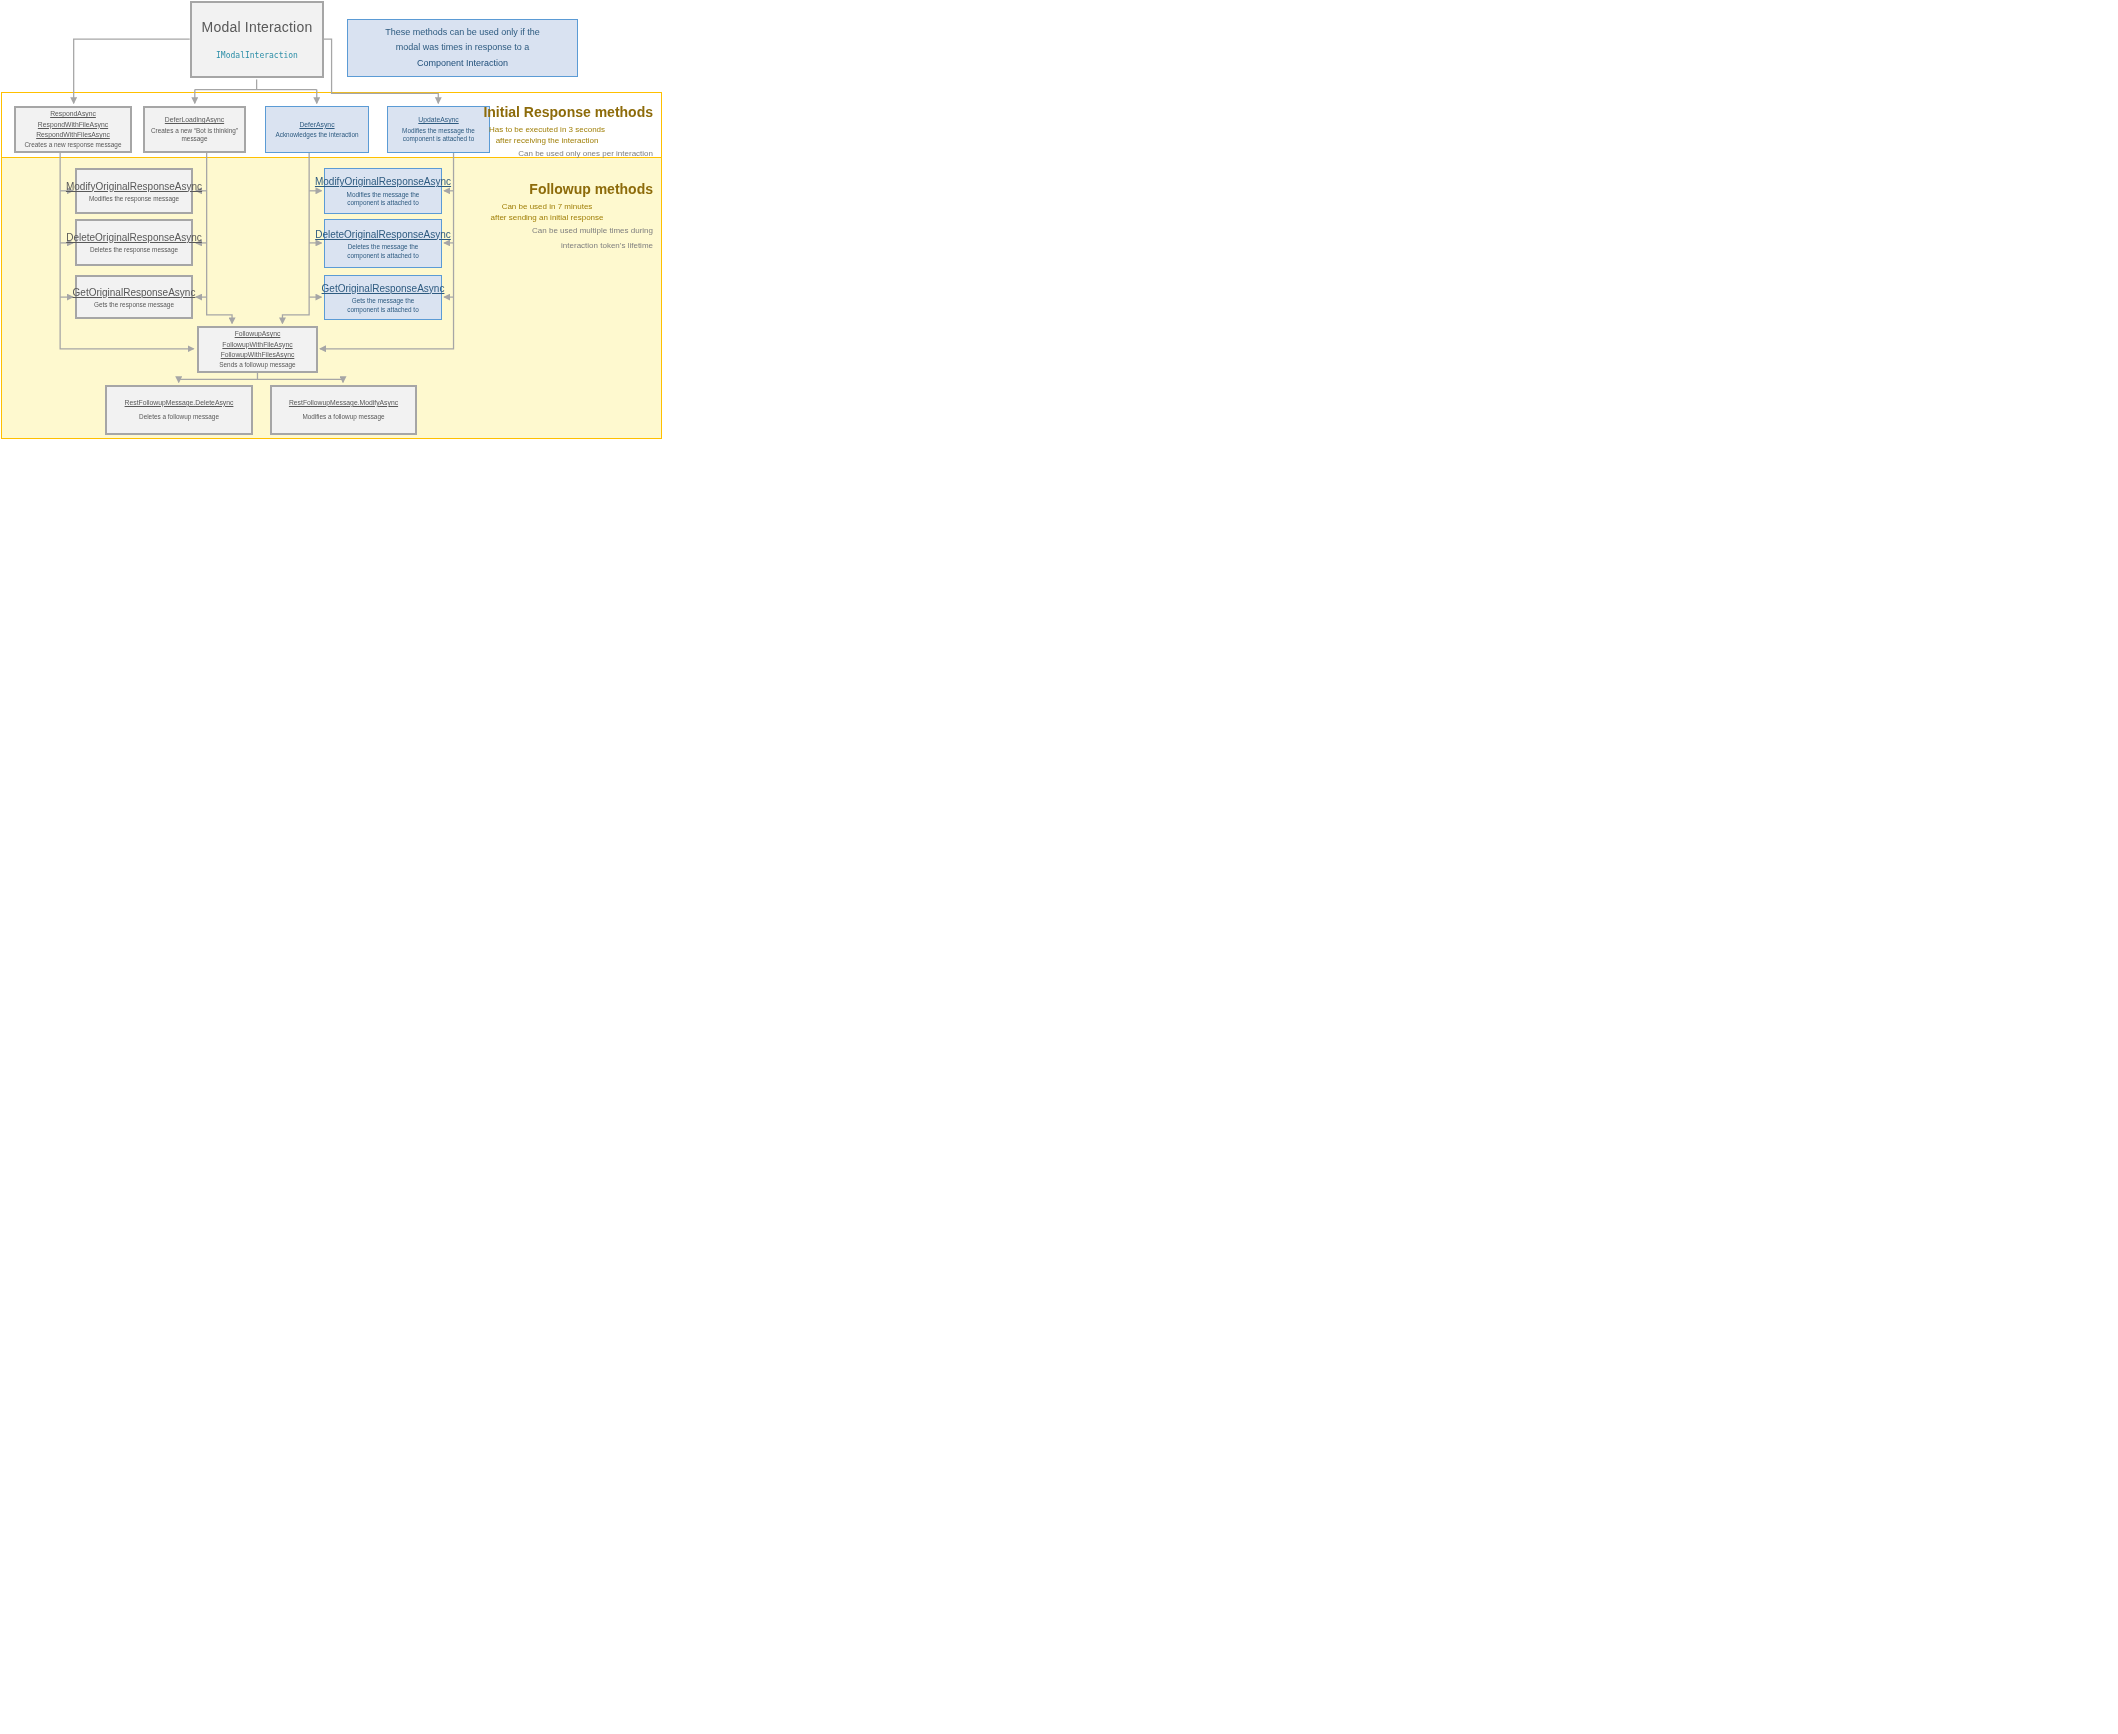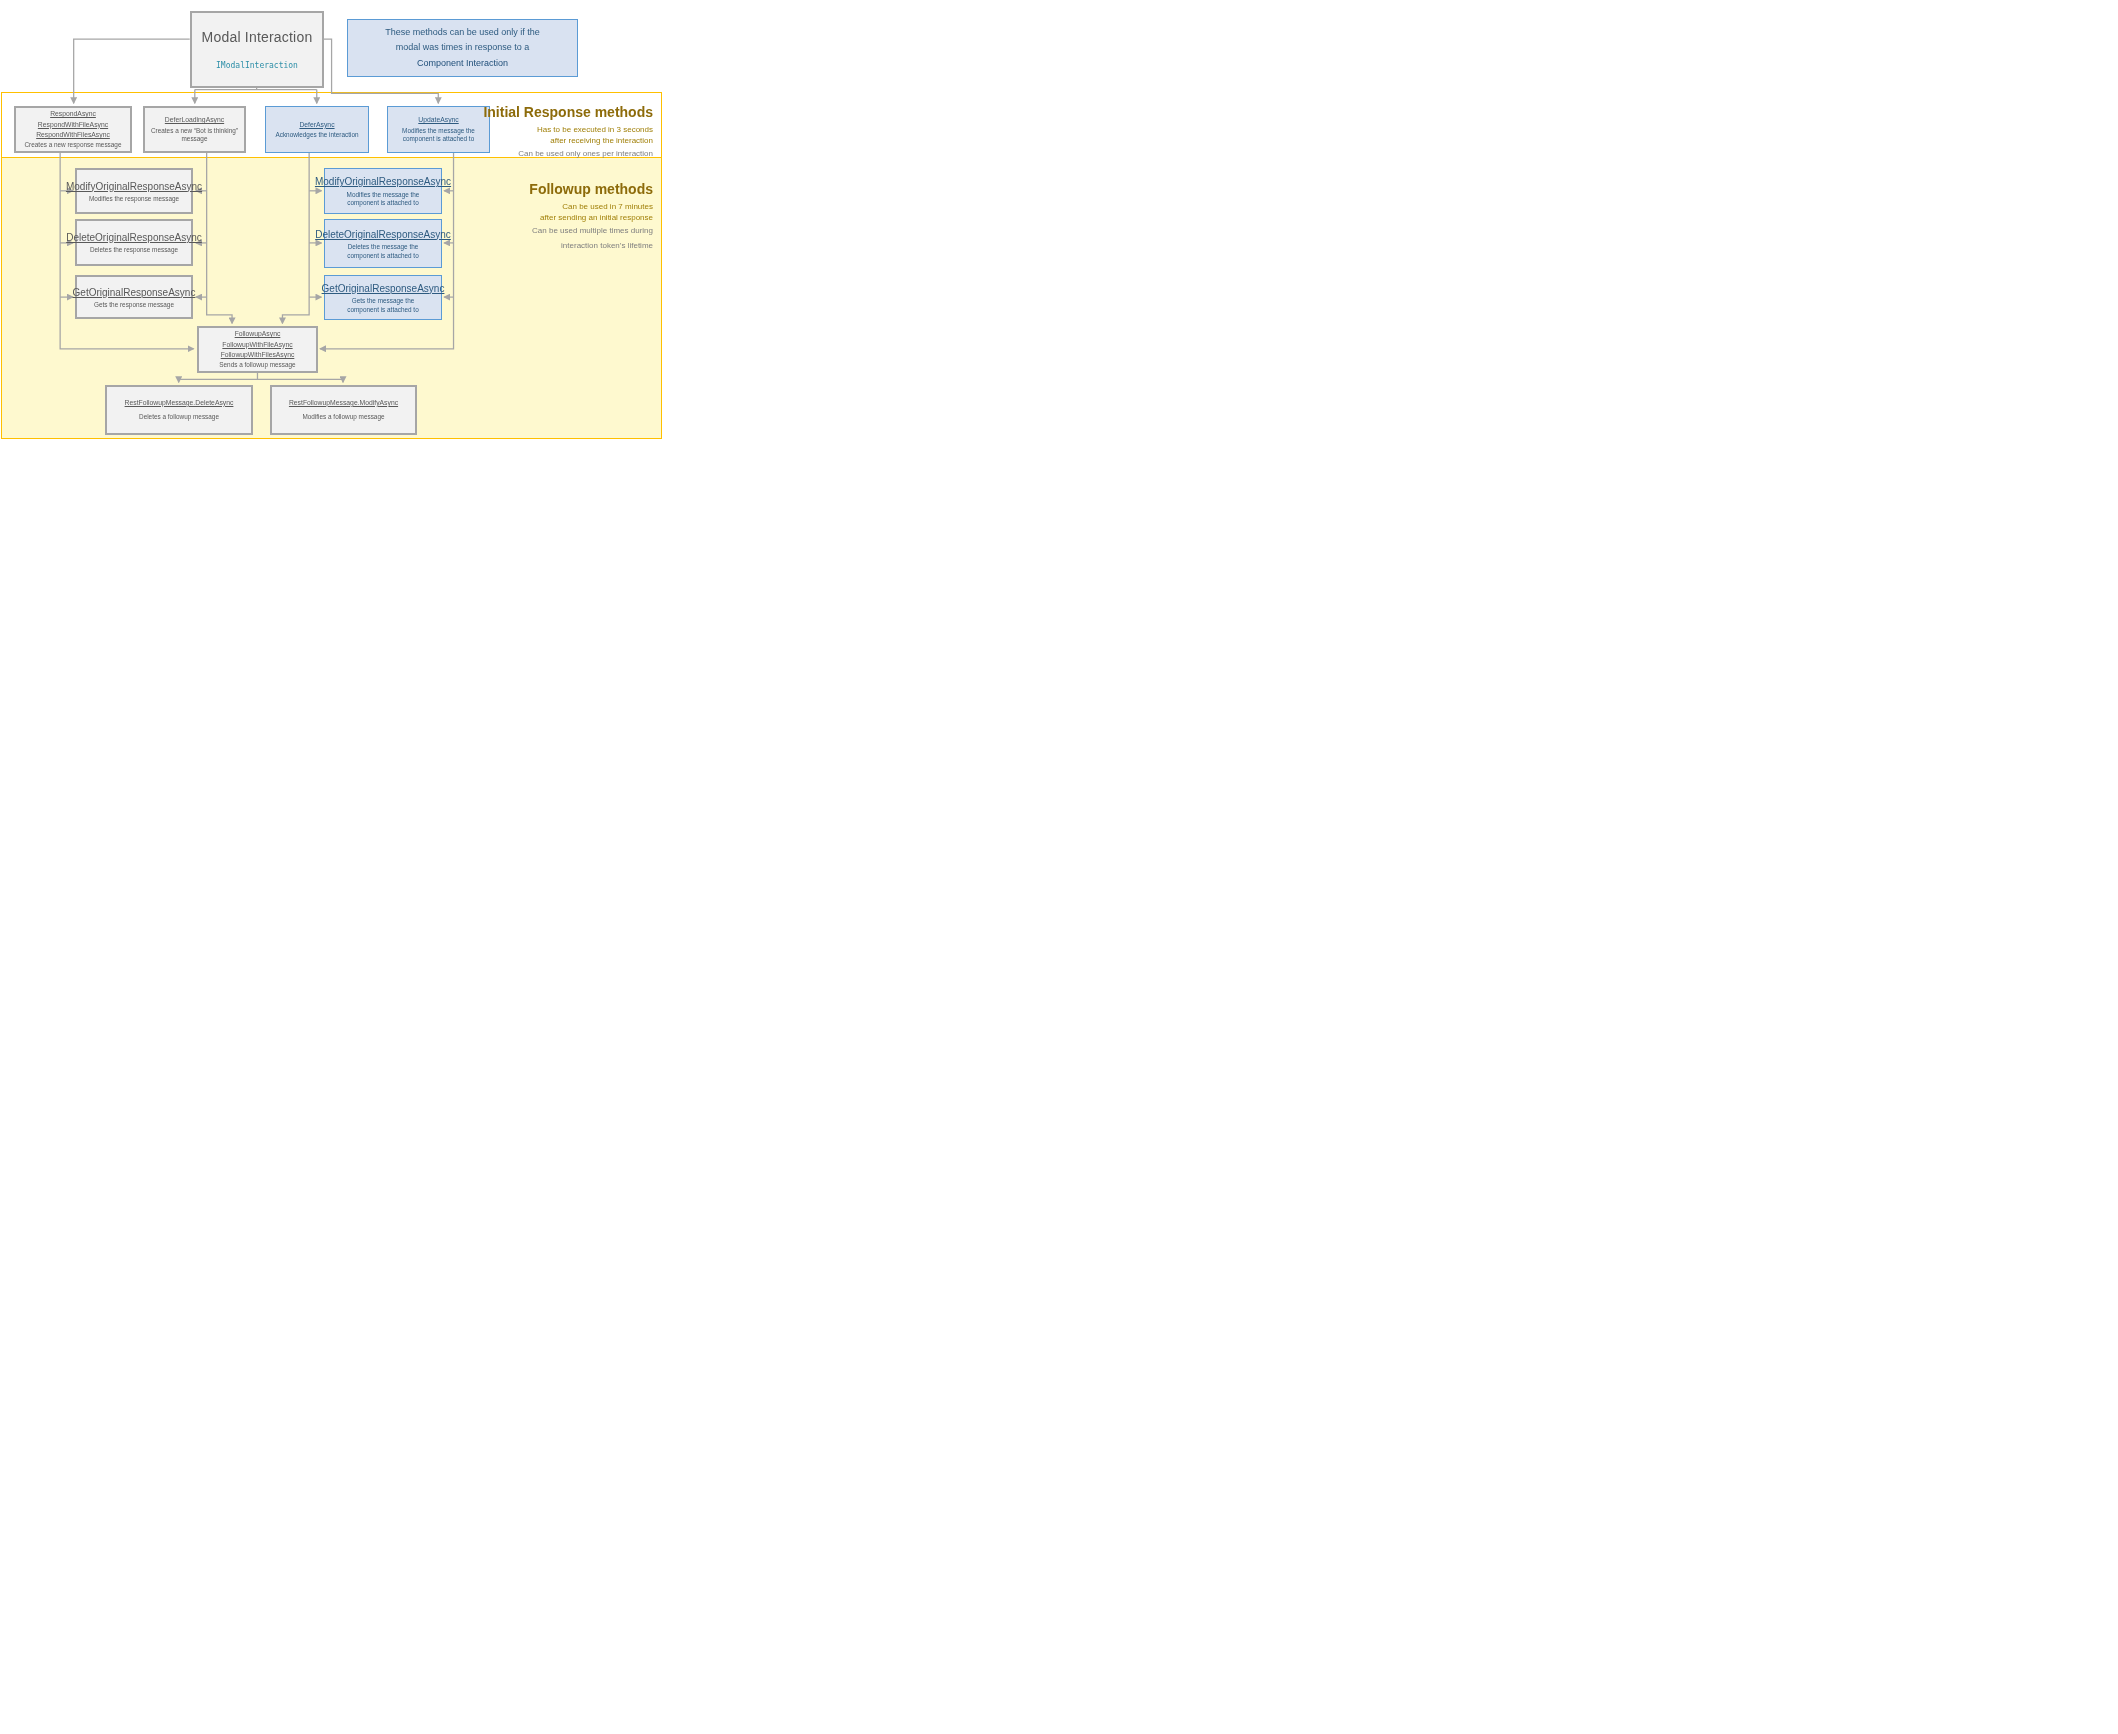--- a/index.html
+++ b/index.html
@@ -18,21 +18,21 @@
   .desc{display:block;font-size:6.4px;line-height:1.35;margin-top:0.8px;}
   .root-title{font-size:14px;color:#595959;letter-spacing:0.2px;}
   .root-iface{font-family:"DejaVu Sans Mono", monospace;font-size:8px;color:#2e8fa8;margin-top:15.3px;}
   .note-box{background:#d9e2f1;border:1.3px solid #5b9bd5;color:#2e5b80;
             display:flex;flex-direction:column;justify-content:center;text-align:center;
             font-size:9px;line-height:1.72;}
   .note-link{color:#1f4e79;text-underline-offset:1.7px;cursor:pointer;}
   .region{border:1.7px solid #ffc000;background:transparent;}
   .side-text{text-align:right;line-height:1.38;}
   .side-head{font-size:14px;font-weight:bold;color:#8d6b0a;display:block;margin-bottom:1.3px;}
-  .side-gold{font-size:8px;color:#a1800a;display:block;}
+  .side-gold{font-size:8px;color:#a1800a;display:block;text-align:center;}
   .side-gray{font-size:8px;color:#7f7f7f;display:block;margin-top:2.1px;}
   svg.wires{position:absolute;left:0;top:0;width:664px;height:446px;pointer-events:none;}
   svg.wires path{fill:none;stroke:#a6a6a6;stroke-width:3;}
 </style>
 </head>
 <body>
 
 <div id="stage">
 
   <div class="abs region" style="left:0.8px;top:92px;width:661px;height:66px;background:#ffffff;"></div>
@@ -70,21 +70,21 @@
     <path d="M1071,450 H1049" marker-end="url(#arr)"></path>
     <path d="M1071,573 H1049" marker-end="url(#arr)"></path>
     <path d="M1071,701 H1049" marker-end="url(#arr)"></path>
 
     <path d="M608,880 V896"></path>
     <path d="M422,895 H810"></path>
     <path d="M422,895 V902" marker-end="url(#arr)"></path>
     <path d="M810,895 V902" marker-end="url(#arr)"></path>
   </svg>
 
-  <div class="box gray-node" style="left:190px;top:11px;width:134px;height:77px;">
+  <div class="box gray-node" style="left:190px;top:1px;width:134px;height:77px;">
     <span class="root-title">Modal Interaction</span>
     <span class="root-iface">IModalInteraction</span>
   </div>
 
   <div class="abs note-box" style="left:347px;top:19px;width:231px;height:58px;">
     <span>These methods can be used only if the</span>
     <span>modal was times in response to a</span>
     <span><a class="note-link">Component Interaction</a></span>
   </div>
 

